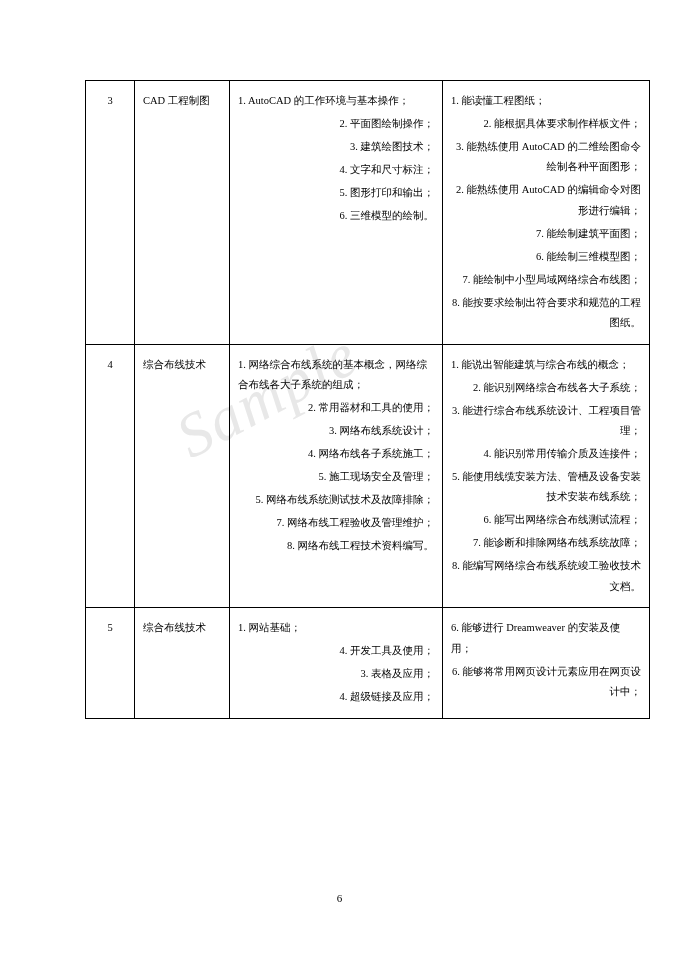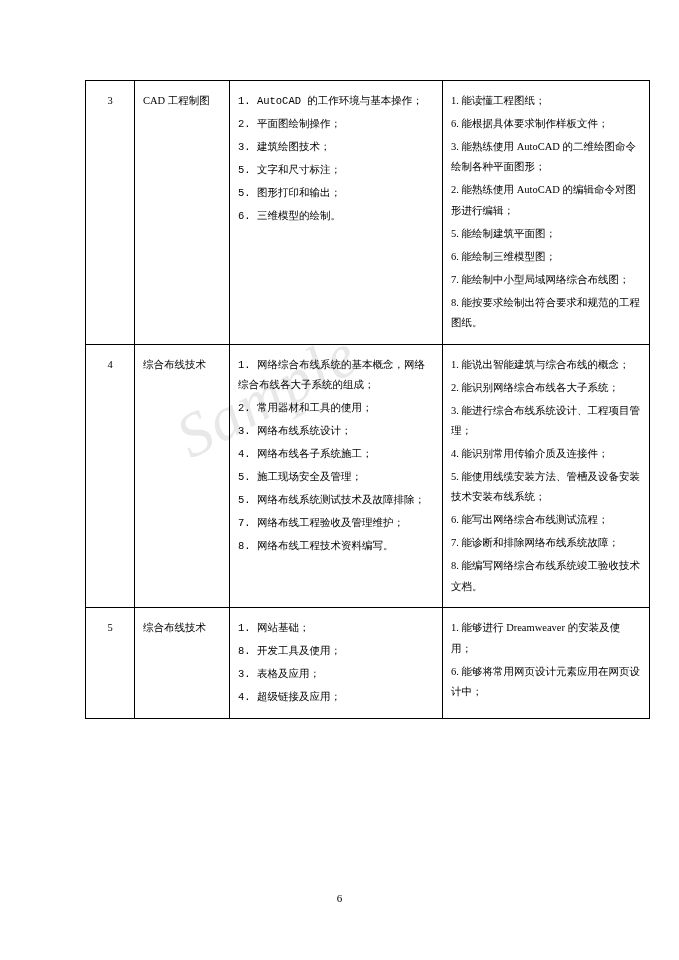--- a/index.html
+++ b/index.html
@@ -65,34 +65,34 @@
     width: 78px;
     vertical-align: middle;
     font-size: 10.5px;
     line-height: 1.9;
     padding-left: 7px;
     padding-right: 5px;
     margin-top: 19px;
   }
   td.col-content {
     width: 196px;
-    font-family: Liberation Mono, monospace;
   }
   td.col-outcome {
     width: 190px;
     margin-left: 28px;
   }
   .line {
     margin: 0;
     padding: 0;
     white-space: normal;
     word-break: break-all;
   }
   .cell-lines .line + .line {
     margin-top: 2.5px;
+    text-align: right;
   }
   .page-number {
     position: absolute;
     left: 0;
     right: 0;
     top: 892px;
     text-align: center;
     font-size: 11px;
     font-family: "Liberation Serif", serif;
     z-index: 1;
@@ -108,30 +108,30 @@
   <table class="doc-table">
     <tbody>
 
       <tr>
         <td class="col-num">3</td>
         <td class="col-name">CAD 工程制图</td>
         <td class="col-content cell-lines">
           <p class="line">1. AutoCAD 的工作环境与基本操作；</p>
           <p class="line">2. 平面图绘制操作；</p>
           <p class="line">3. 建筑绘图技术；</p>
-          <p class="line">5. 文字和尺寸标注；</p>
+          <p class="line">4. 文字和尺寸标注；</p>
           <p class="line">5. 图形打印和输出；</p>
           <p class="line">6. 三维模型的绘制。</p>
         </td>
         <td class="col-outcome cell-lines">
           <p class="line">1. 能读懂工程图纸；</p>
-          <p class="line">6. 能根据具体要求制作样板文件；</p>
+          <p class="line">2. 能根据具体要求制作样板文件；</p>
           <p class="line">3. 能熟练使用 AutoCAD 的二维绘图命令绘制各种平面图形；</p>
           <p class="line">2. 能熟练使用 AutoCAD 的编辑命令对图形进行编辑；</p>
-          <p class="line">5. 能绘制建筑平面图；</p>
+          <p class="line">7. 能绘制建筑平面图；</p>
           <p class="line">6. 能绘制三维模型图；</p>
           <p class="line">7. 能绘制中小型局域网络综合布线图；</p>
           <p class="line">8. 能按要求绘制出符合要求和规范的工程图纸。</p>
         </td>
       </tr>
 
       <tr>
         <td class="col-num">4</td>
         <td class="col-name">综合布线技术</td>
         <td class="col-content cell-lines">
@@ -154,26 +154,26 @@
           <p class="line">7. 能诊断和排除网络布线系统故障；</p>
           <p class="line">8. 能编写网络综合布线系统竣工验收技术文档。</p>
         </td>
       </tr>
 
       <tr>
         <td class="col-num">5</td>
         <td class="col-name">综合布线技术</td>
         <td class="col-content cell-lines">
           <p class="line">1. 网站基础；</p>
-          <p class="line">8. 开发工具及使用；</p>
+          <p class="line">4. 开发工具及使用；</p>
           <p class="line">3. 表格及应用；</p>
           <p class="line">4. 超级链接及应用；</p>
         </td>
         <td class="col-outcome cell-lines">
-          <p class="line">1. 能够进行 Dreamweaver 的安装及使用；</p>
+          <p class="line">6. 能够进行 Dreamweaver 的安装及使用；</p>
           <p class="line">6. 能够将常用网页设计元素应用在网页设计中；</p>
         </td>
       </tr>
 
     </tbody>
   </table>
 
   <div class="page-number">6</div>
 
 </div>

